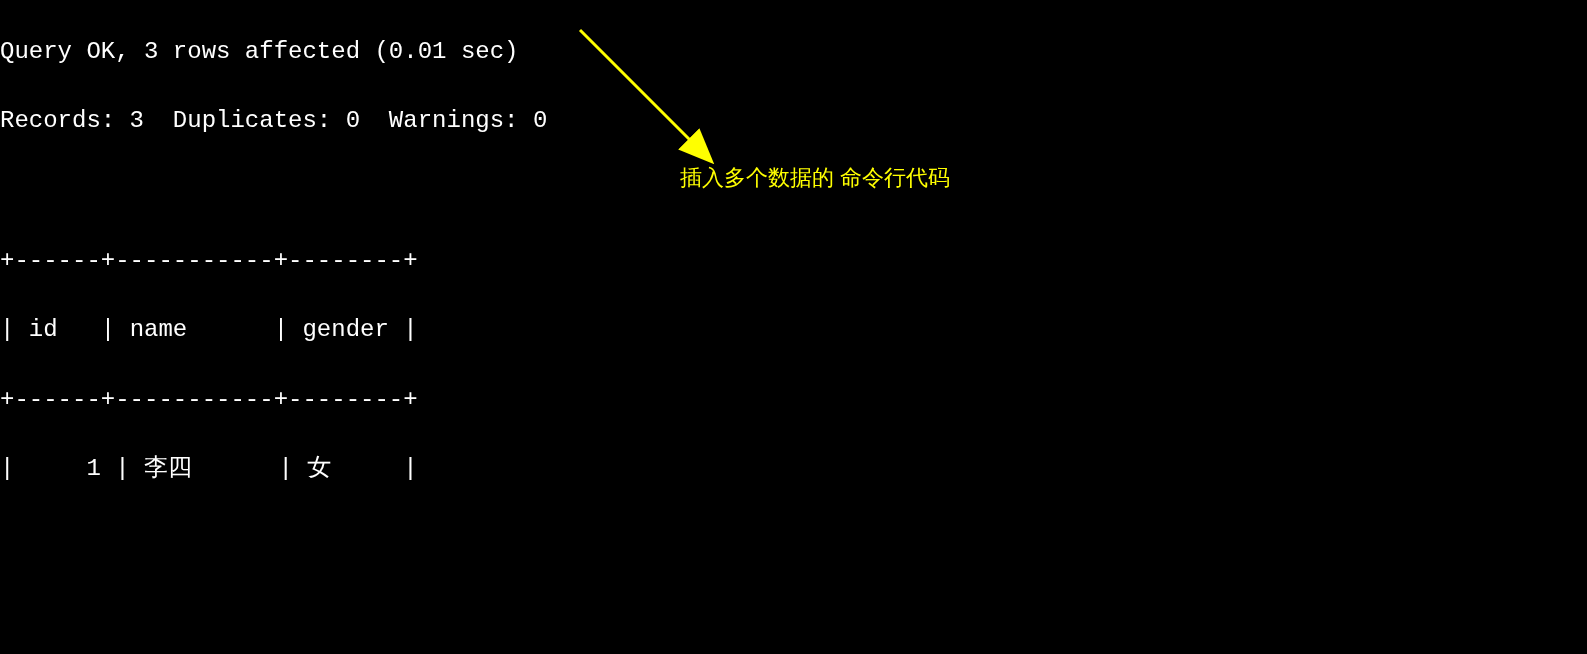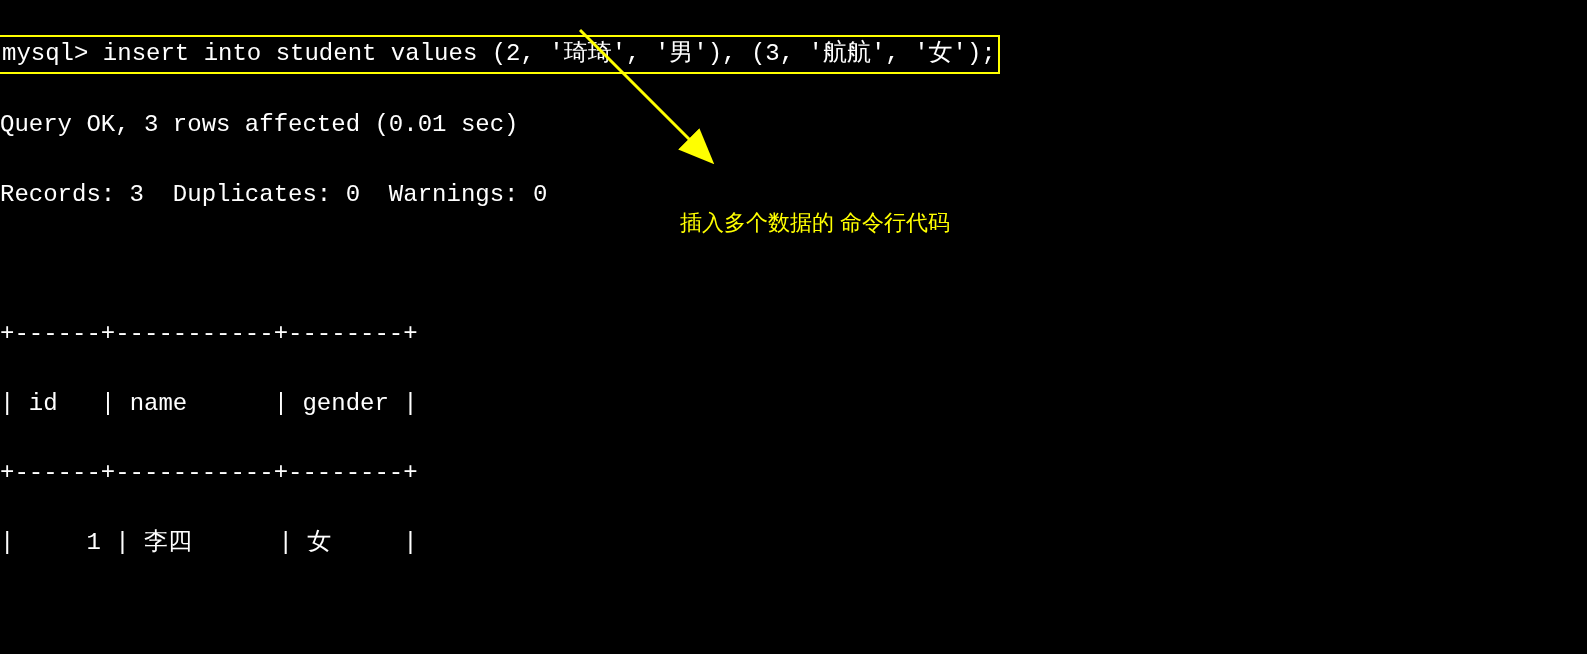--- a/index.html
+++ b/index.html
@@ -31,32 +31,30 @@
     top: 10px;
     pointer-events: none;
   }
   .annotation {
     position: absolute;
     left: 680px;
     top: 162px;
     color: #ffff00;
     font-size: 22px;
     font-family: "Microsoft YaHei", "SimHei", sans-serif;
-    margin-top: 45px;
   }
   .row {
     display: block;
   }
   .pipe { display:inline-block; width:1ch; text-align:center;}
 </style>
 </head>
 <body>
 
 <div class="terminal">
-<span class="row"><span class="highlight-box"><span>mysql&gt;</span><span> insert into student values (2, '琦琦', '男'), (3, '航航', '女');</span></span></span>
 <span class="row">Query OK, 3 rows affected (0.01 sec)</span>
 <span class="row">Records: 3  Duplicates: 0  Warnings: 0</span>
 <span class="row"> </span>
 <span class="row">+------+-----------+--------+</span>
 <span class="row"><span class="pipe">|</span> <span>id</span>   <span class="pipe">|</span> <span>name</span>      <span class="pipe">|</span> <span>gender</span> <span class="pipe">|</span></span>
 <span class="row">+------+-----------+--------+</span>
 <span class="row">|     1 | 李四      | 女     |</span>
 
 
 </div>

